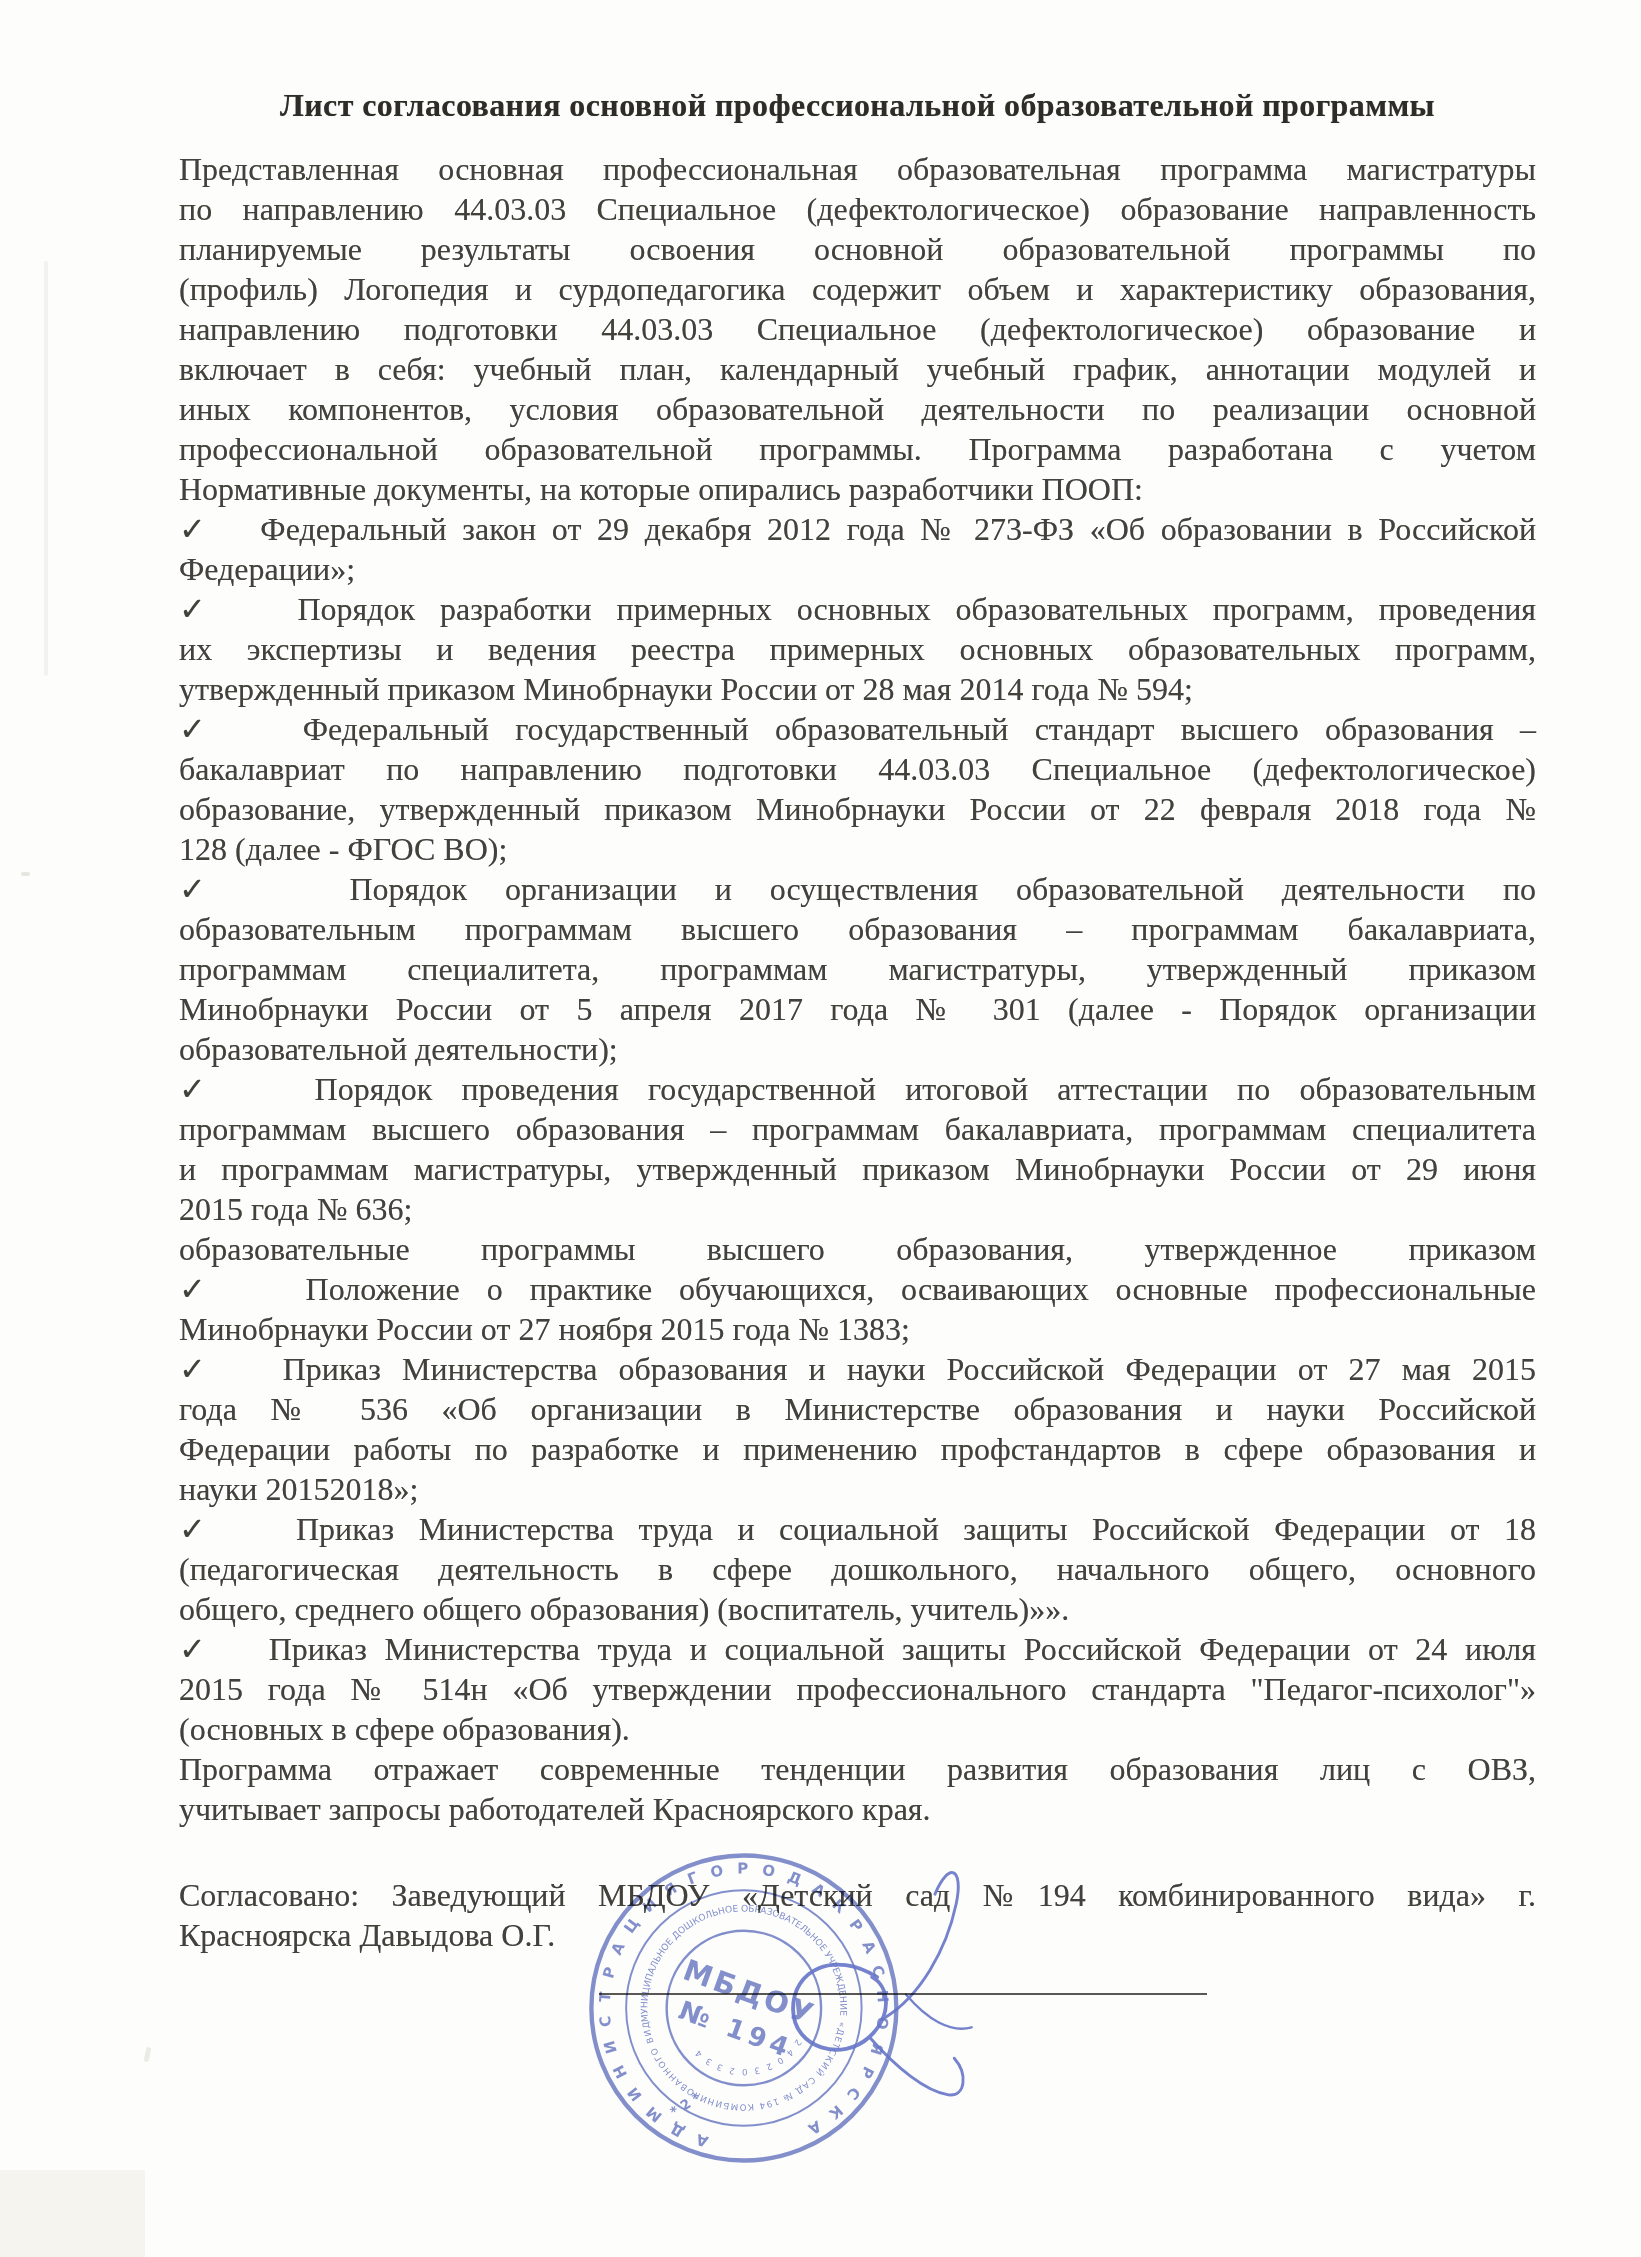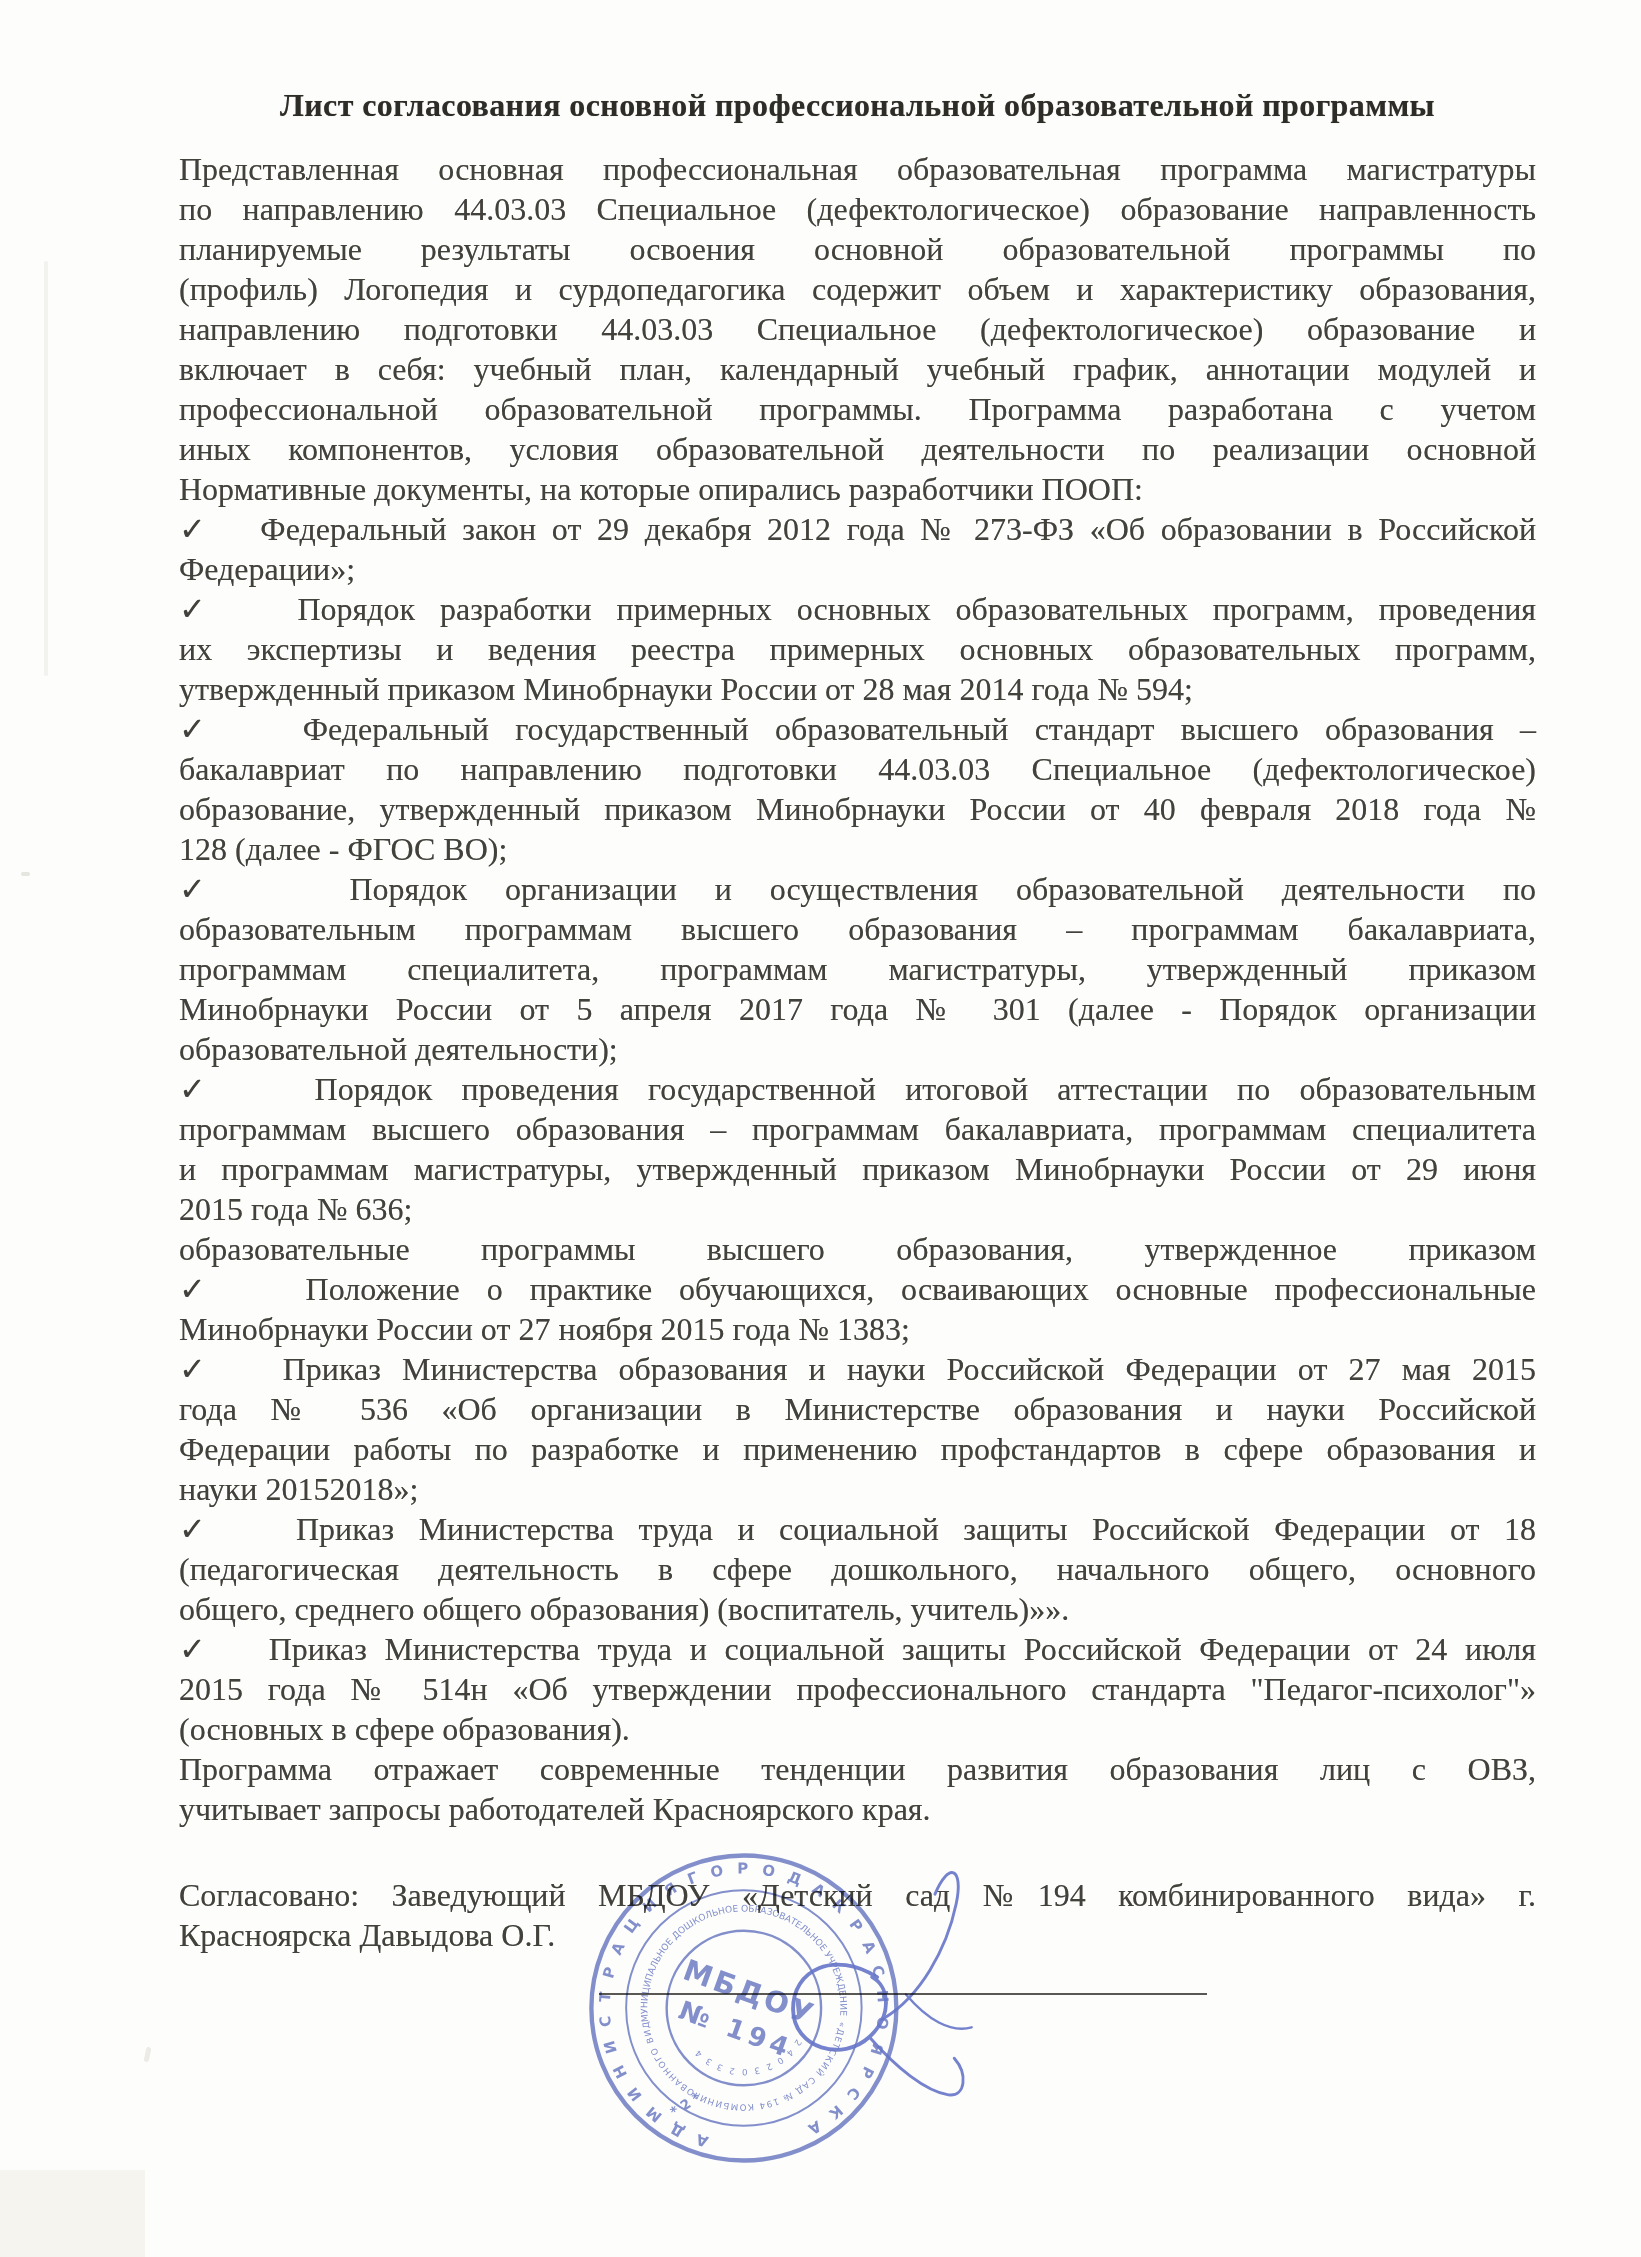--- a/index.html
+++ b/index.html
@@ -58,31 +58,31 @@
 
   <div class="textblock">
     <div class="title">Лист согласования основной профессиональной образовательной программы</div>
 
     <div class="line">Представленная основная профессиональная образовательная программа магистратуры</div>
     <div class="line">по направлению 44.03.03 Специальное (дефектологическое) образование направленность</div>
     <div class="line">планируемые результаты освоения основной образовательной программы по</div>
     <div class="line">(профиль) Логопедия и сурдопедагогика содержит объем и характеристику образования,</div>
     <div class="line">направлению подготовки 44.03.03 Специальное (дефектологическое) образование и</div>
     <div class="line">включает в себя: учебный план, календарный учебный график, аннотации модулей и</div>
+    <div class="line">иных компонентов, условия образовательной деятельности по реализации основной</div>
     <div class="line">профессиональной образовательной программы. Программа разработана с учетом</div>
-    <div class="line">иных компонентов, условия образовательной деятельности по реализации основной</div>
     <div class="line end">Нормативные документы, на которые опирались разработчики ПООП:</div>
     <div class="line">✓&nbsp;&nbsp; Федеральный закон от 29 декабря 2012 года № 273-ФЗ «Об образовании в Российской</div>
     <div class="line end">Федерации»;</div>
     <div class="line">✓&nbsp;&nbsp; Порядок разработки примерных основных образовательных программ, проведения</div>
     <div class="line">их экспертизы и ведения реестра примерных основных образовательных программ,</div>
     <div class="line end">утвержденный приказом Минобрнауки России от 28 мая 2014 года № 594;</div>
     <div class="line">✓&nbsp;&nbsp; Федеральный государственный образовательный стандарт высшего образования –</div>
     <div class="line">бакалавриат по направлению подготовки 44.03.03 Специальное (дефектологическое)</div>
-    <div class="line">образование, утвержденный приказом Минобрнауки России от 40 февраля 2018 года №</div>
+    <div class="line">образование, утвержденный приказом Минобрнауки России от 22 февраля 2018 года №</div>
     <div class="line end">128 (далее - ФГОС ВО);</div>
     <div class="line">✓&nbsp;&nbsp; Порядок организации и осуществления образовательной деятельности по</div>
     <div class="line">образовательным программам высшего образования – программам бакалавриата,</div>
     <div class="line">программам специалитета, программам магистратуры, утвержденный приказом</div>
     <div class="line">Минобрнауки России от 5 апреля 2017 года № 301 (далее - Порядок организации</div>
     <div class="line end">образовательной деятельности);</div>
     <div class="line">✓&nbsp;&nbsp; Порядок проведения государственной итоговой аттестации по образовательным</div>
     <div class="line">программам высшего образования – программам бакалавриата, программам специалитета</div>
     <div class="line">и программам магистратуры, утвержденный приказом Минобрнауки России от 29 июня</div>
     <div class="line end">2015 года № 636;</div>

